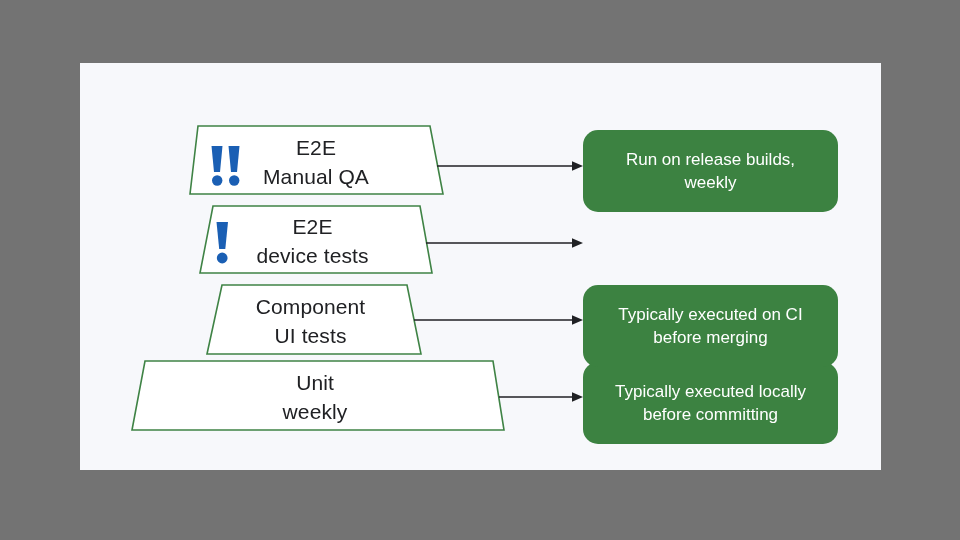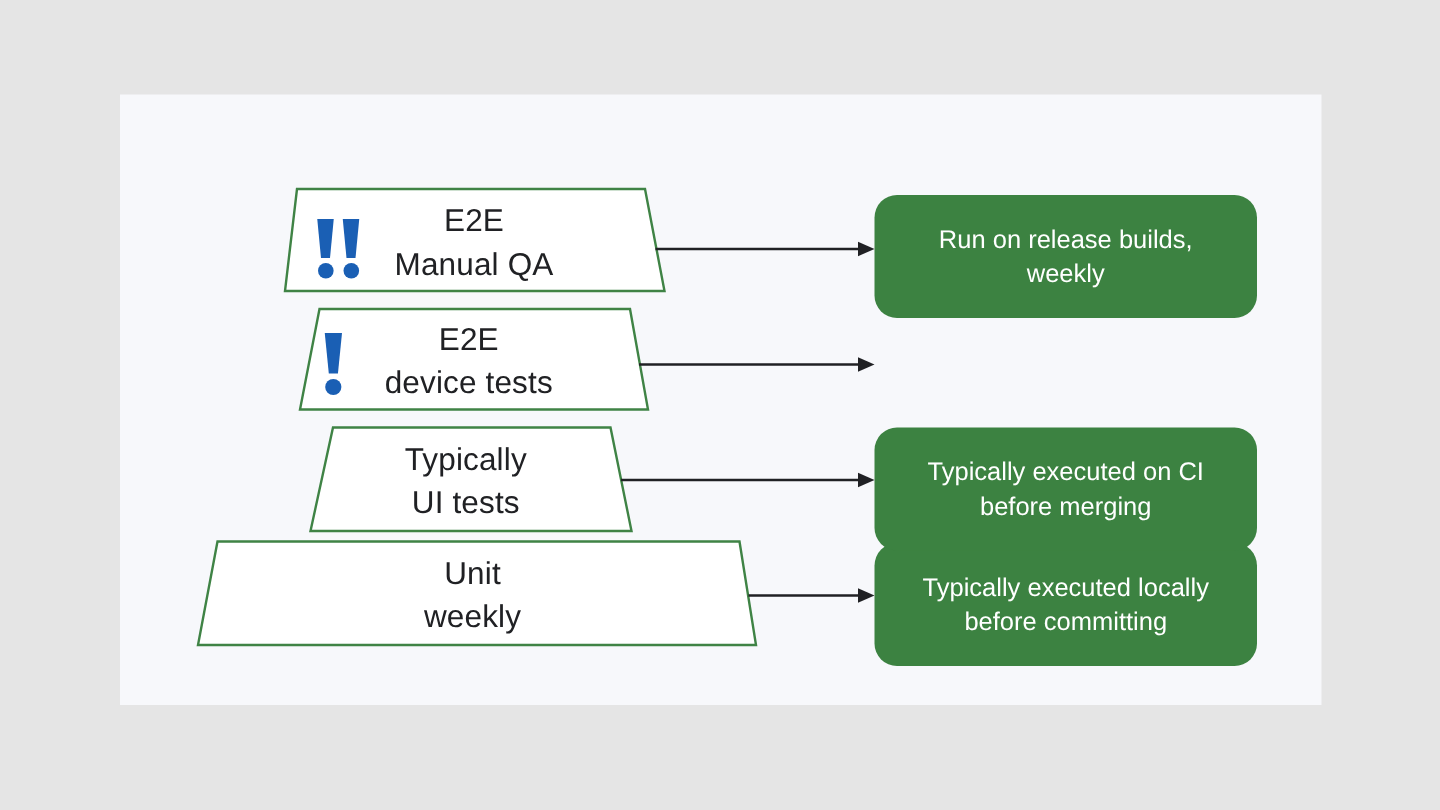--- a/index.html
+++ b/index.html
@@ -11,21 +11,21 @@
     width: 960px;
     height: 540px;
     overflow: hidden;
     font-family: "Liberation Sans", sans-serif;
   }
 
   #canvas {
     position: relative;
     width: 960px;
     height: 540px;
-    background: #e5e5e5;
+    background: #737373;
   }
 
   
   #panel {
     position: absolute;
     left: 80px;
     top: 63px;
     width: 801px;
     height: 407px;
     background: #f7f8fb;
@@ -149,21 +149,21 @@
     <g class="warn-icon">
       <path d="M 216.5 222 L 228.0 222 L 225.3 249 L 219.2 249 Z" fill="#1a5fb4"></path>
       <circle cx="222.2" cy="258" r="5.4" fill="#1a5fb4"></circle>
     </g>
   </svg>
 
   <div class="layer-label l0">E2E
 Manual QA</div>
   <div class="layer-label l1">E2E
 device tests</div>
-  <div class="layer-label l2">Typically
+  <div class="layer-label l2">Component
 UI tests</div>
   <div class="layer-label l3">Unit
 weekly</div>
 
   <div class="callout c0">
     <span class="callout-text">Run on release builds,
 weekly</span>
   </div>
   <div class="callout c3">
     <span class="callout-text">Typically executed locally

